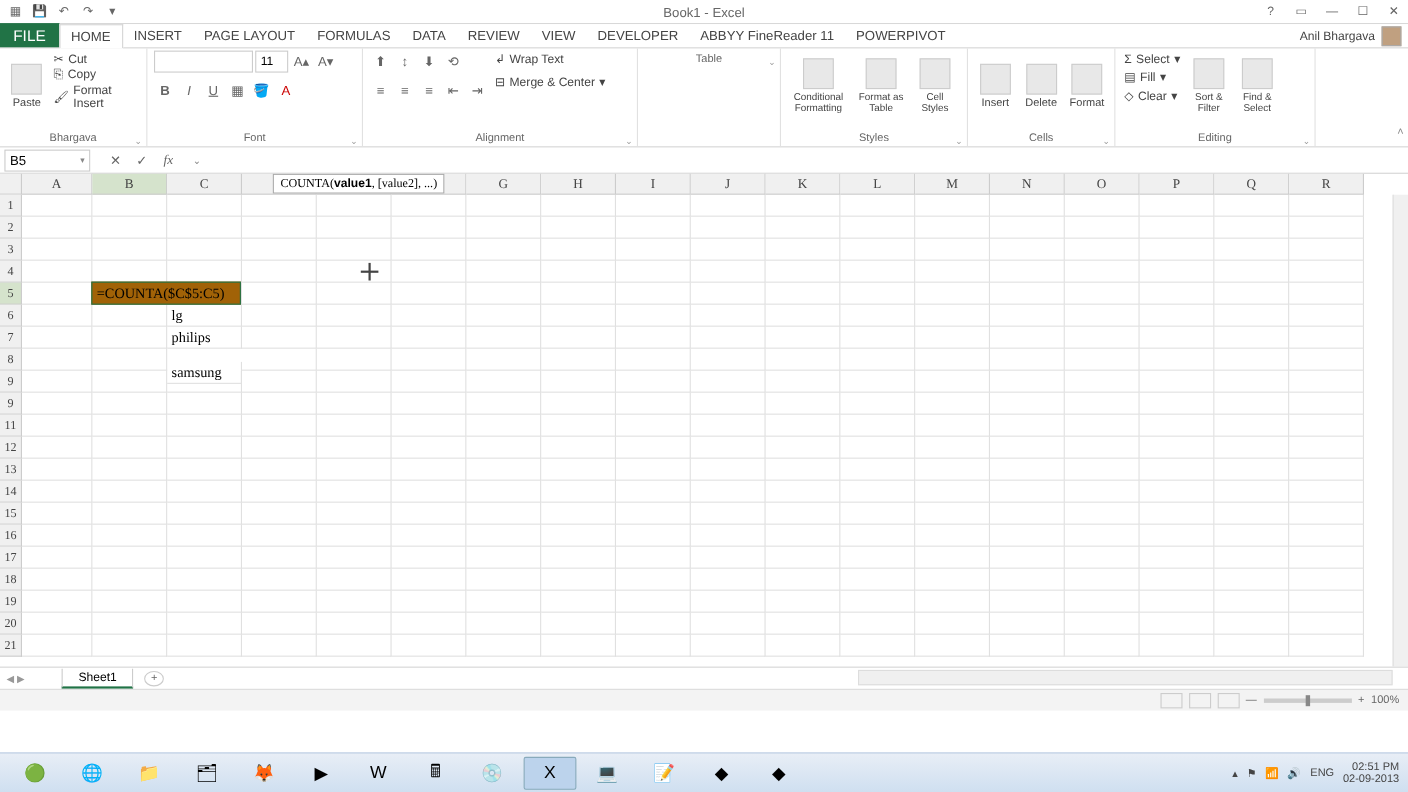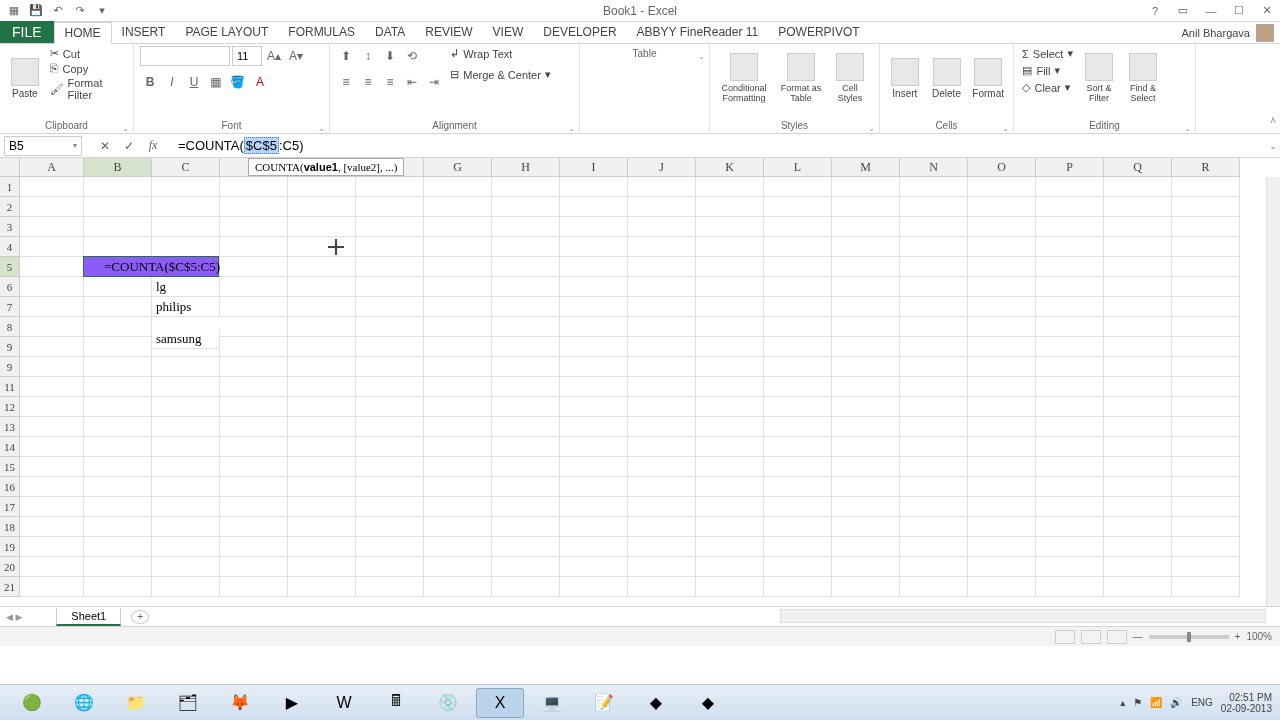--- a/index.html
+++ b/index.html
@@ -58,21 +58,21 @@
 .row-headers { position: absolute; left: 0; top: 19px; width: 20px; }
 .rh { height: 20px; background: #f0f0f0; border-right: 1px solid #ccc; border-bottom: 1px solid #ccc; font-size: 11px; color: #444; display: flex; align-items: center; justify-content: center; font-family: "Times New Roman", serif; }
 .rh.sel { background: #d5e3cc; }
 
 .grid { position: absolute; left: 20px; top: 19px; right: 14px; bottom: 0; }
 .gr { position: absolute; left: 0; right: 0; height: 20px; }
 .gc { position: absolute; top: 0; height: 20px; border-right: 1px solid #e0e0e0; border-bottom: 1px solid #e0e0e0; font-size: 13px; font-family: "Times New Roman", serif; padding: 0 4px; display: flex; align-items: center; }
 
 .merged-yellow { background: #ffff00; font-family: "Times New Roman", serif; font-size: 13px; padding: 0 4px; display: flex; align-items: center; position: absolute; }
 
-.active-cell { position: absolute; border: 1.5px solid #217346; background: #8b5cf6; z-index: 3; display: flex; align-items: center; padding: 0 20px; font-family: "Times New Roman", serif; font-size: 13px; }
+.active-cell { position: absolute; border: 1.5px solid #217346; background: #a16207; z-index: 3; display: flex; align-items: center; padding: 0 4px; font-family: "Times New Roman", serif; font-size: 13px; }
 
 .cursor-plus { position: absolute; width: 16px; height: 16px; z-index: 10; }
 .cursor-plus::before, .cursor-plus::after { content: ""; position: absolute; background: #444; }
 .cursor-plus::before { left: 7px; top: 0; width: 2px; height: 16px; }
 .cursor-plus::after { top: 7px; left: 0; height: 2px; width: 16px; }
 
 .vscroll { position: absolute; right: 0; top: 19px; width: 14px; bottom: 0; background: #f0f0f0; border-left: 1px solid #ddd; }
 
 
 .sheet-tabs { height: 20px; background: #fff; border-top: 1px solid #d4d4d4; display: flex; align-items: center; position: relative; }
@@ -137,24 +137,24 @@
 
   <div class="ribbon-group" style="width:134px">
     <div class="rg-content">
       <div class="big-btn">
         <div class="big-icon"></div>
         <span>Paste</span>
       </div>
       <div>
         <div class="item-row">✂ <span>Cut</span></div>
         <div class="item-row">⎘ <span>Copy</span></div>
-        <div class="item-row">🖌 <span>Format Filter</span></div>
-      </div>
-    </div>
-    <div class="rg-label">Clipboard</div>
+        <div class="item-row">🖌 <span>Format Insert</span></div>
+      </div>
+    </div>
+    <div class="rg-label">Bhargava</div>
   </div>
 
   <div class="ribbon-group" style="width:196px">
     <div class="rg-content" style="flex-direction:column;gap:6px">
       <div style="display:flex;gap:2px">
         <input class="font-name" style="">
         <input class="font-size" value="11" style="">
         <div class="mini-btn">A▴</div>
         <div class="mini-btn">A▾</div>
       </div>
@@ -262,25 +262,20 @@
 </div>
 
 <div class="name-formula">
   <div class="name-box">
       <span>B5</span>
     </div>
   <div class="fb-btns">
     <div class="fb-btn">✕</div>
     <div class="fb-btn">✓</div>
     <div class="fb-btn fx-label">fx</div>
-  </div>
-  <div class="formula-input">
-    <span>=COUNTA(</span>
-      <span class="formula-hl">$C$5</span>
-      <span>:C5)</span>
   </div>
   <div style="width:14px;font-size:9px;color:#888;text-align:center">⌄</div>
 </div>
 
 <div class="sheet-area">
   <div class="corner"></div>
 
   <div class="col-headers" id="col-headers">
       <div class="ch" style="width: 64px;">A</div>
       <div class="ch sel" style="width: 68px;">B</div>

